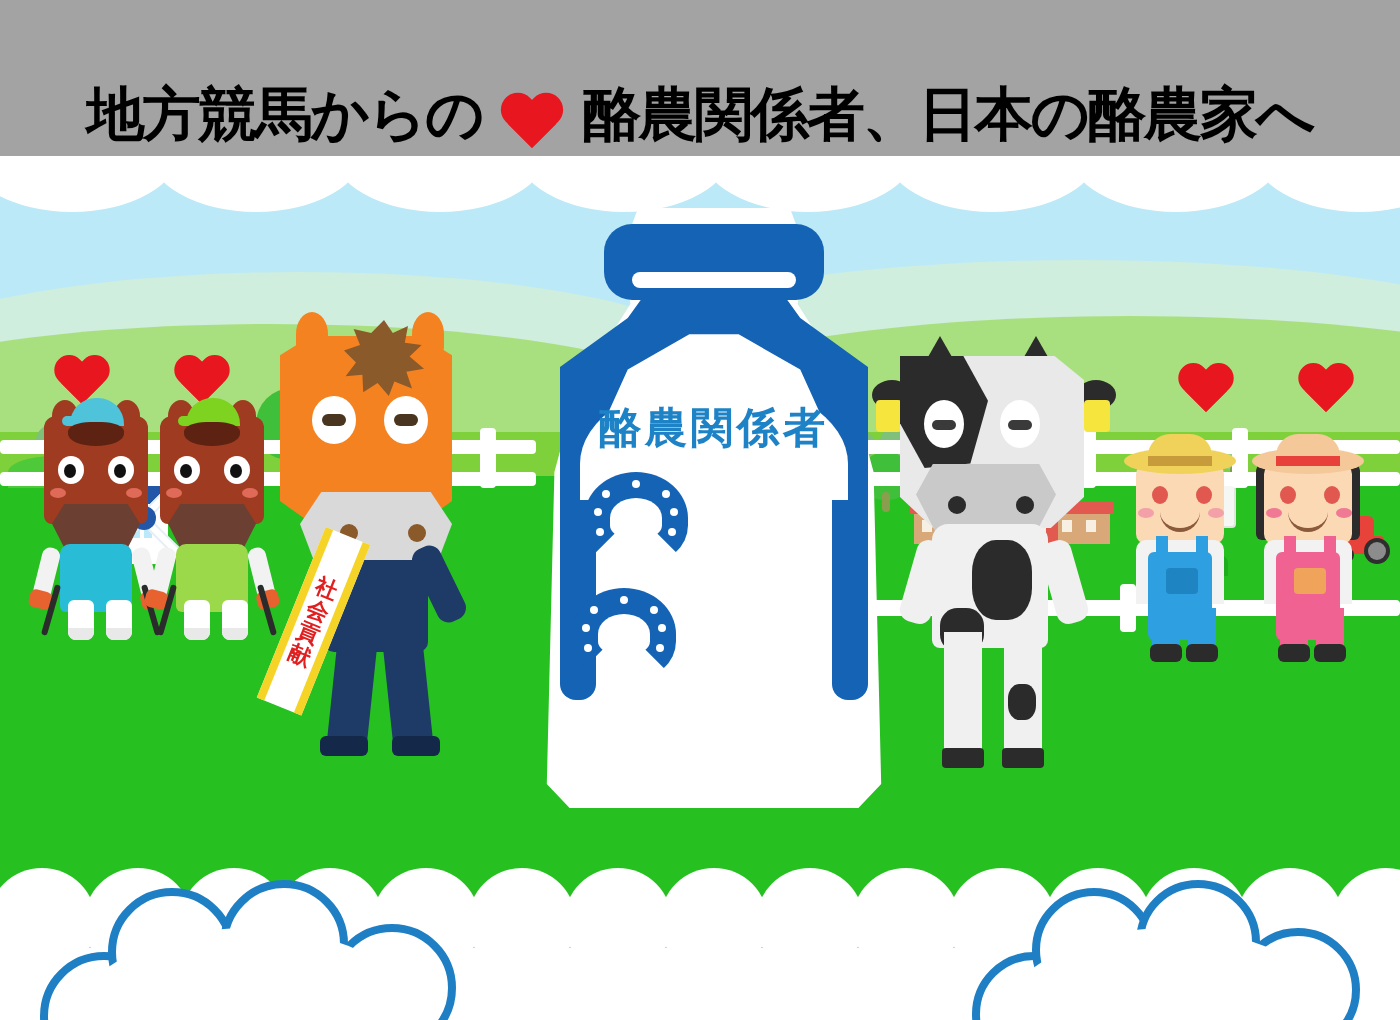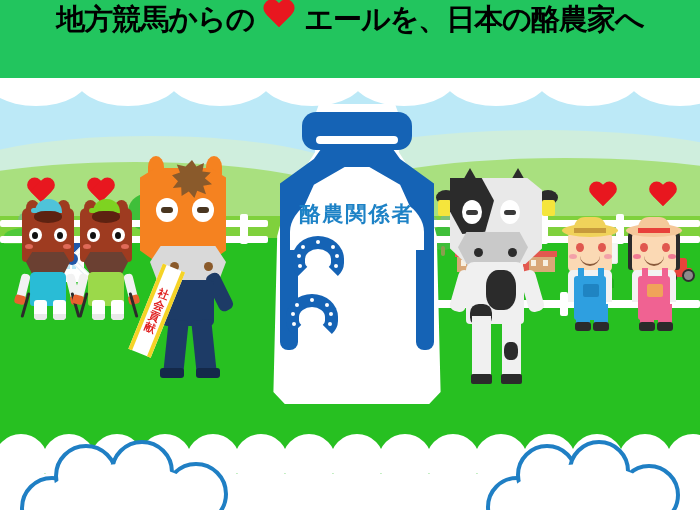--- a/index.html
+++ b/index.html
@@ -1,21 +1,21 @@
 <!DOCTYPE html>
 <html><head>
 <meta charset="utf-8">
 <style>
   html,body{margin:0;padding:0;background:#fff;}
   body{font-family:"Liberation Sans","DejaVu Sans",sans-serif;}
   #stage{position:relative;width:700px;height:510px;overflow:hidden;background:#ffffff;}
 
   
   .headline{position:absolute;left:0;top:0;width:700px;height:78px;
-    display:flex;align-items:flex-start;justify-content:center;gap:6px;background:#22c55e;z-index:60;}
+    display:flex;align-items:flex-end;justify-content:center;gap:6px;background:#a3a3a3;z-index:60;}
   .headline .txt{font-size:29px;font-weight:bold;color:#000;letter-spacing:-1px;white-space:nowrap;
     font-family:"DejaVu Sans",sans-serif;}
   .hl-heart{width:34px;height:31px;position:relative;display:inline-block;flex:none;margin:0 2px;}
   .hl-heart::before,.hl-heart::after{content:"";position:absolute;top:0;width:17px;height:27px;
     background:#e8171f;border-radius:17px 17px 0 0;}
   .hl-heart::before{left:17px;transform:rotate(-45deg);transform-origin:0 100%;}
   .hl-heart::after{left:0;transform:rotate(45deg);transform-origin:100% 100%;}
 
   
   .scene{position:absolute;left:0;top:78px;width:700px;height:432px;overflow:hidden;background:#bce9f7;}
@@ -202,21 +202,21 @@
   .petal-in{position:absolute;background:#ffffff;border-radius:50%;z-index:46;}
 </style>
 </head>
 <body>
 
 <div id="stage">
 
   <div class="headline">
     <span class="txt">地方競馬からの</span>
     <span class="hl-heart"></span>
-    <span class="txt">エールを、日本の酪農家へ</span>
+    <span class="txt">酪農関係者、日本の酪農家へ</span>
   </div>
 
   <div class="scene">
 
     <div class="sky"></div>
     <div class="cloudtop" id="cloudtop">
         <div class="bump" style="left: -18px; width: 108px; height: 62px;"></div>
         <div class="bump" style="left: 74px; width: 108px; height: 62px;"></div>
         <div class="bump" style="left: 166px; width: 108px; height: 62px;"></div>
         <div class="bump" style="left: 258px; width: 108px; height: 62px;"></div>

